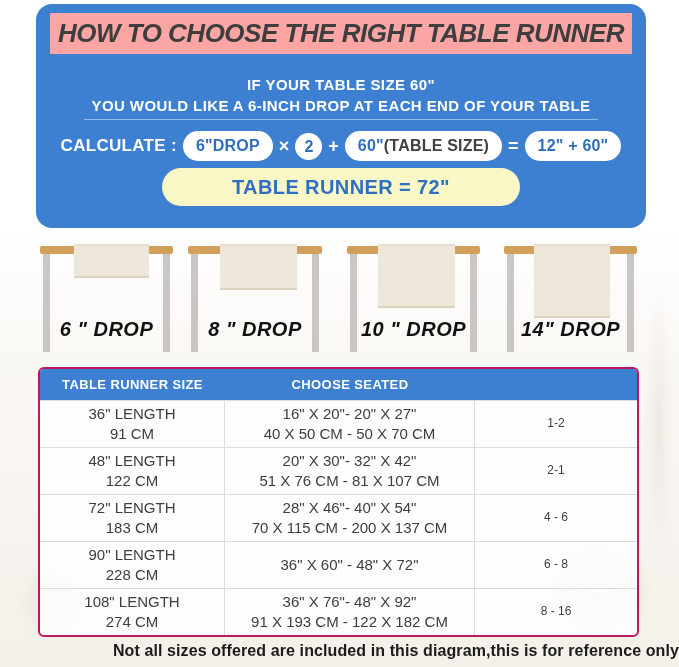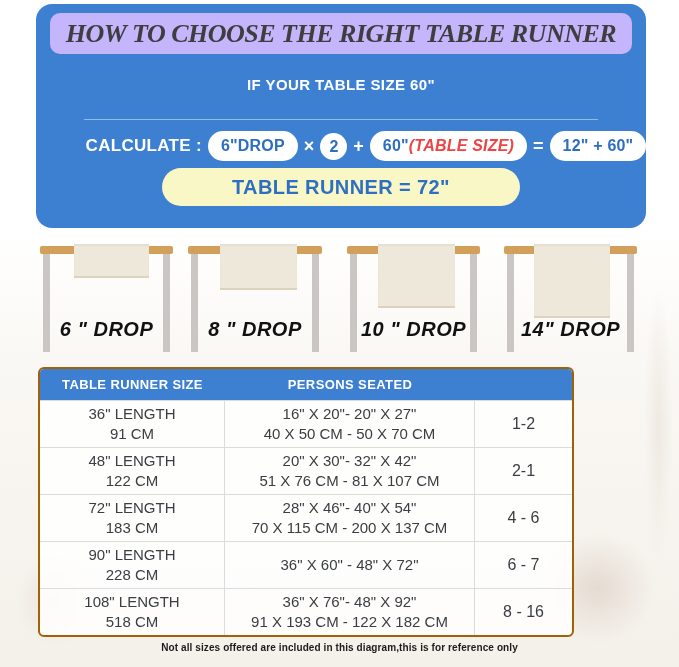--- a/index.html
+++ b/index.html
@@ -18,45 +18,45 @@
       radial-gradient(closest-side at 97% 45%, rgba(228,220,211,.5), rgba(228,220,211,0) 70%),
       linear-gradient(180deg,#ffffff 0,#faf8f4 30%,#f4f0ea 100%);
   }
   
   .panel{
     position:absolute;left:36px;top:4px;width:610px;height:224px;
     background:#3d80d2;border-radius:16px;
   }
   .titlebox{
     position:absolute;left:14px;right:14px;top:9px;height:41px;
-    background:#c4b5fd;border-radius:10px;
-    display:flex;align-items:center;justify-content:center;font-family:Liberation Serif, serif;
+    background:#fca5a5;border-radius:0;
+    display:flex;align-items:center;justify-content:center;
   }
   .title{
     margin:0;font-size:26px;font-weight:bold;font-style:italic;
     color:#3e3e3e;letter-spacing:-.5px;white-space:nowrap;
   }
   .intro{
     position:absolute;left:0;width:100%;margin:0;text-align:center;
     color:#ffffff;font-weight:bold;font-size:15px;letter-spacing:.4px;white-space:nowrap;
   }
   .intro1{top:72px;}
   .intro2{top:93px;}
   .divider{position:absolute;left:48px;right:48px;top:115px;height:1px;background:rgba(255,255,255,.45);}
   .formula{
     position:absolute;left:0;top:124px;width:100%;height:36px;
-    display:flex;align-items:center;justify-content:center;gap:6px;white-space:nowrap;padding-left:25px;
+    display:flex;align-items:center;justify-content:center;gap:6px;white-space:nowrap;
   }
   .calc{color:#ffffff;font-weight:bold;font-size:17px;letter-spacing:.3px;}
   .op{color:#ffffff;font-weight:bold;font-size:18px;}
   .pill{
     background:#ffffff;color:#2e6ec0;font-weight:bold;font-size:16px;
     height:30px;line-height:30px;padding:0 13px;border-radius:16px;letter-spacing:.2px;
   }
-  .pill .note{color:#ef4444;font-weight:bold;font-style:italic;}
+  .pill .note{color:#404040;font-weight:bold;}
   .circle{
     background:#ffffff;color:#2e6ec0;font-weight:bold;font-size:16px;
     width:27px;height:27px;line-height:27px;border-radius:50%;text-align:center;
   }
   .result-pill{
     position:absolute;left:126px;top:164px;width:358px;height:38px;line-height:38px;
     background:#faf7c6;border-radius:19px;text-align:center;
     color:#2f6fc1;font-weight:bold;font-size:20px;letter-spacing:.4px;
   }
   
@@ -73,56 +73,57 @@
     position:absolute;left:0;right:0;top:74px;text-align:center;
     font-size:20px;font-weight:bold;font-style:italic;color:#111111;
     letter-spacing:.5px;white-space:nowrap;
   }
   .fig1{left:40px;width:133px;}  .fig1 .runner{left:34px;width:75px;height:34px;}
   .fig2{left:188px;width:134px;} .fig2 .runner{left:32px;width:77px;height:46px;}
   .fig3{left:347px;width:133px;} .fig3 .runner{left:31px;width:77px;height:64px;}
   .fig4{left:504px;width:133px;} .fig4 .runner{left:30px;width:76px;height:74px;}
   
   .size-table{
-    position:absolute;left:38px;top:367px;width:536px;height:270px;
-    border:2px solid #a16207;border-radius:6px;overflow:hidden;
+    position:absolute;left:38px;top:367px;width:601px;height:270px;
+    border:2px solid #be185d;border-radius:6px;overflow:hidden;
     background:rgba(255,255,255,.85);
     display:grid;grid-template-rows:31px repeat(5,1fr);box-sizing:border-box;
   }
   .t-row{display:grid;grid-template-columns:185px 250px 1fr;}
   .t-head{background:#3d80d2;}
   .t-head .t-cell{
     color:#ffffff;font-weight:bold;font-size:13px;letter-spacing:.4px;
     display:flex;align-items:center;justify-content:center;border:none;
   }
   .t-body{border-top:1px solid #dcdcdc;}
   .t-body:first-of-type{border-top:none;}
   .t-cell{
     display:flex;flex-direction:column;align-items:center;justify-content:center;
     color:#3a3d42;font-size:15px;line-height:1.32;text-align:center;
   }
   .t-body .t-cell:nth-child(-n+2){border-right:1px solid #dcdcdc;}
-  .seats{font-size:16px;}
+  .seats{font-size:12px;}
   
   .footnote{
-    position:absolute;left:0;top:642px;width:100%;text-align:center;
-    font-size:10px;font-weight:bold;color:#1c1c1c;letter-spacing:.1px;
+    position:absolute;left:0;top:642px;width:100%;text-align:right;
+    font-size:16px;font-weight:bold;color:#1c1c1c;letter-spacing:.1px;
   }
 </style>
 </head>
 <body>
 
 <div class="stage">
   <div class="backdrop"></div>
 
   <section class="panel">
     <div class="titlebox">
       <h1 class="title">HOW TO CHOOSE THE RIGHT TABLE RUNNER</h1>
     </div>
     <p class="intro intro1">IF YOUR TABLE SIZE 60"</p>
+    <p class="intro intro2">YOU WOULD LIKE A 6-INCH DROP AT EACH END OF YOUR TABLE</p>
     <div class="divider"></div>
 
     <div class="formula">
       <span class="calc">CALCULATE :</span>
       <span class="pill">6"DROP</span>
       <span class="op">×</span>
       <span class="circle">2</span>
       <span class="op">+</span>
       <span class="pill"><span>60"</span><span class="note">(TABLE SIZE)</span></span>
       <span class="op">=</span>
@@ -157,21 +158,21 @@
     <div class="tabletop"></div>
     <div class="leg left"></div>
     <div class="leg right"></div>
     <div class="runner"></div>
     <div class="drop-label">14" DROP</div>
   </div>
 
   <div class="size-table">
     <div class="t-row t-head">
       <div class="t-cell">TABLE RUNNER SIZE</div>
-      <div class="t-cell">PERSONS SEATED</div>
+      <div class="t-cell">CHOOSE SEATED</div>
     </div>
 
     <div class="t-row t-body">
       <div class="t-cell">
           <span>36" LENGTH</span>
           <span>91 CM</span>
         </div>
       <div class="t-cell">
           <span>16" X 20"- 20" X 27"</span>
           <span>40 X 50 CM - 50 X 70 CM</span>
@@ -204,27 +205,27 @@
     </div>
 
     <div class="t-row t-body">
       <div class="t-cell">
           <span>90" LENGTH</span>
           <span>228 CM</span>
         </div>
       <div class="t-cell">
           <span>36" X 60" - 48" X 72"</span>
         </div>
-      <div class="t-cell seats">6 - 7</div>
+      <div class="t-cell seats">6 - 8</div>
     </div>
 
     <div class="t-row t-body">
       <div class="t-cell">
           <span>108" LENGTH</span>
-          <span>518 CM</span>
+          <span>274 CM</span>
         </div>
       <div class="t-cell">
           <span>36" X 76"- 48" X 92"</span>
           <span>91 X 193 CM - 122 X 182 CM</span>
         </div>
       <div class="t-cell seats">8 - 16</div>
     </div>
   </div>
 
   <div class="footnote">Not all sizes offered are included in this diagram,this is for reference only</div>

